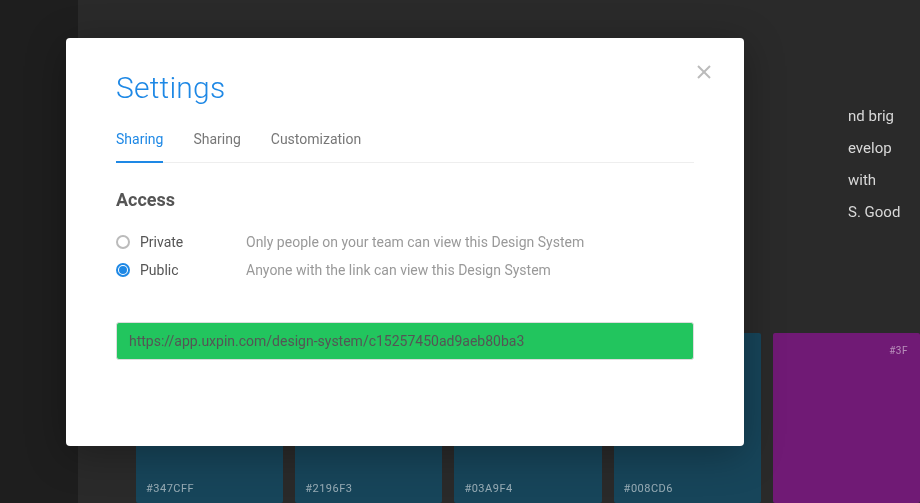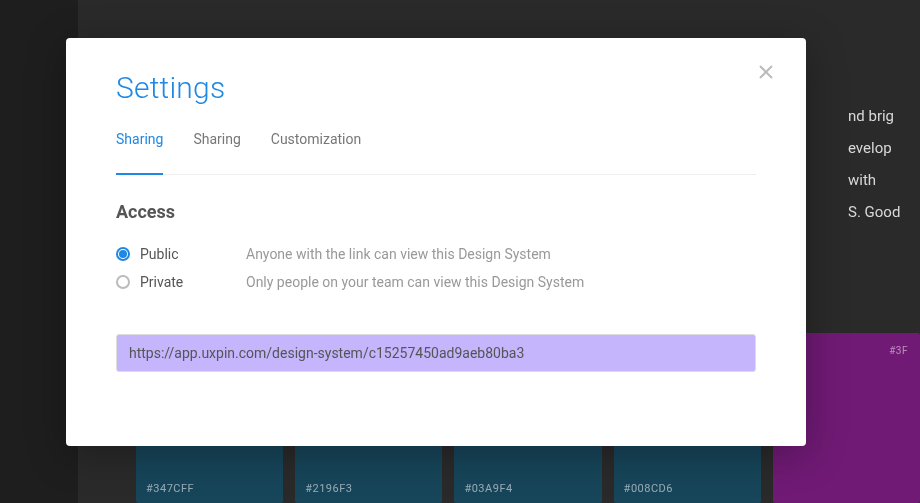--- a/index.html
+++ b/index.html
@@ -11,41 +11,41 @@
   .bg-left-strip { position: absolute; top: 0; left: 0; width: 78px; height: 100%; background: #1e1e1e; }
   .bg-text { position: absolute; top: 100px; right: -8px; width: 80px; color: #d8d8d8; font-size: 15px; line-height: 32px; text-align: left; white-space: pre; }
   .bg-swatches { position: absolute; left: 136px; right: 0; bottom: 0; height: 170px; display: flex; gap: 12px; }
   .swatch { width: 175px; height: 100%; background: #17455a; position: relative; border-radius: 2px; }
   .swatch .hex { position: absolute; left: 10px; bottom: 8px; color: rgba(255,255,255,0.55); font-size: 11px; letter-spacing: 0.5px; }
   .swatch-top-label { position: absolute; right: 12px; top: 12px; color: rgba(255,255,255,0.5); font-size: 10px; letter-spacing: 0.5px; }
   .swatch.dark { background: #701a75; }
 
   
   .overlay { position: absolute; inset: 0; background: rgba(0,0,0,0.0); }
-  .modal { position: absolute; top: 38px; left: 66px; width: 740px; height: 408px; background: #fff; border-radius: 4px; box-shadow: 0 8px 40px rgba(0,0,0,0.3); display: flex; flex-direction: column; }
+  .modal { position: absolute; top: 38px; left: 66px; width: 678px; height: 408px; background: #fff; border-radius: 4px; box-shadow: 0 8px 40px rgba(0,0,0,0.3); display: flex; flex-direction: column; }
   .modal-header { padding: 32px 50px 0 50px; position: relative; }
   .close { position: absolute; top: 22px; right: 28px; width: 24px; height: 24px; cursor: pointer; display: flex; align-items: center; justify-content: center; }
   .close svg { stroke: #bbb; stroke-width: 2; }
   .title { font-size: 30px; font-weight: 300; color: #1e88e5; letter-spacing: 0.2px; }
   .tabs { display: flex; gap: 30px; margin-top: 26px; border-bottom: 1px solid #eee; margin-left: 0; }
-  .tab { padding-bottom: 26px; font-size: 14px; color: #777; cursor: pointer; border-bottom: 2px solid transparent; margin-bottom: -1px; }
+  .tab { padding-bottom: 14px; font-size: 14px; color: #777; cursor: pointer; border-bottom: 2px solid transparent; margin-bottom: -1px; }
   .tab.active { color: #1e88e5; border-bottom-color: #1e88e5; }
 
   .modal-body { padding: 26px 50px 0 50px; flex: 1; }
   .section-h { font-size: 18px; color: #555; font-weight: 700; margin-bottom: 18px; }
 
   .radio-row { display: flex; align-items: center; height: 28px; }
   .radio { width: 14px; height: 14px; border-radius: 50%; border: 2px solid #bbb; margin-right: 10px; display: flex; align-items: center; justify-content: center; cursor: pointer; flex-shrink: 0; }
   .radio.selected { border-color: #1e88e5; }
   .radio.selected::after { content: ""; width: 8px; height: 8px; border-radius: 50%; background: #1e88e5; }
   .radio-label { width: 106px; font-size: 14px; color: #555; }
   .radio-desc { font-size: 14px; color: #999; }
 
   .link-section { margin-top: 26px; }
-  .link-input { width: 100%; height: 38px; border: 1px solid #ddd; border-radius: 3px; padding: 16px 12px; font-size: 14px; color: #555; margin-top: 12px; background: #c4b5fd; font-family: inherit; }
+  .link-input { width: 100%; height: 38px; border: 1px solid #ddd; border-radius: 3px; padding: 16px 12px; font-size: 14px; color: #555; margin-top: 12px; background: #22c55e; font-family: inherit; }
 </style>
 </head>
 <body>
 
 <div class="bg">
   <div class="bg-left-strip"></div>
   <div class="bg-text">nd brig
 evelop
 with
 S. Good</div>
@@ -83,29 +83,29 @@
         <div class="tab">Sharing</div>
         <div class="tab">Customization</div>
       </div>
     </div>
 
     <div class="modal-body">
       <div>
         <div class="section-h">Access</div>
 
         <div class="radio-row">
+          <span class="radio"></span>
+          <span class="radio-label">Private</span>
+          <span class="radio-desc">Only people on your team can view this Design System</span>
+        </div>
+
+        <div class="radio-row">
           <span class="radio selected"></span>
           <span class="radio-label">Public</span>
           <span class="radio-desc">Anyone with the link can view this Design System</span>
-        </div>
-
-        <div class="radio-row">
-          <span class="radio"></span>
-          <span class="radio-label">Private</span>
-          <span class="radio-desc">Only people on your team can view this Design System</span>
         </div>
       </div>
 
       <div class="link-section">
         <input type="text" class="link-input" readonly="" value="https://app.uxpin.com/design-system/c15257450ad9aeb80ba3" style="">
       </div>
     </div>
   </div>
 </div>
 

